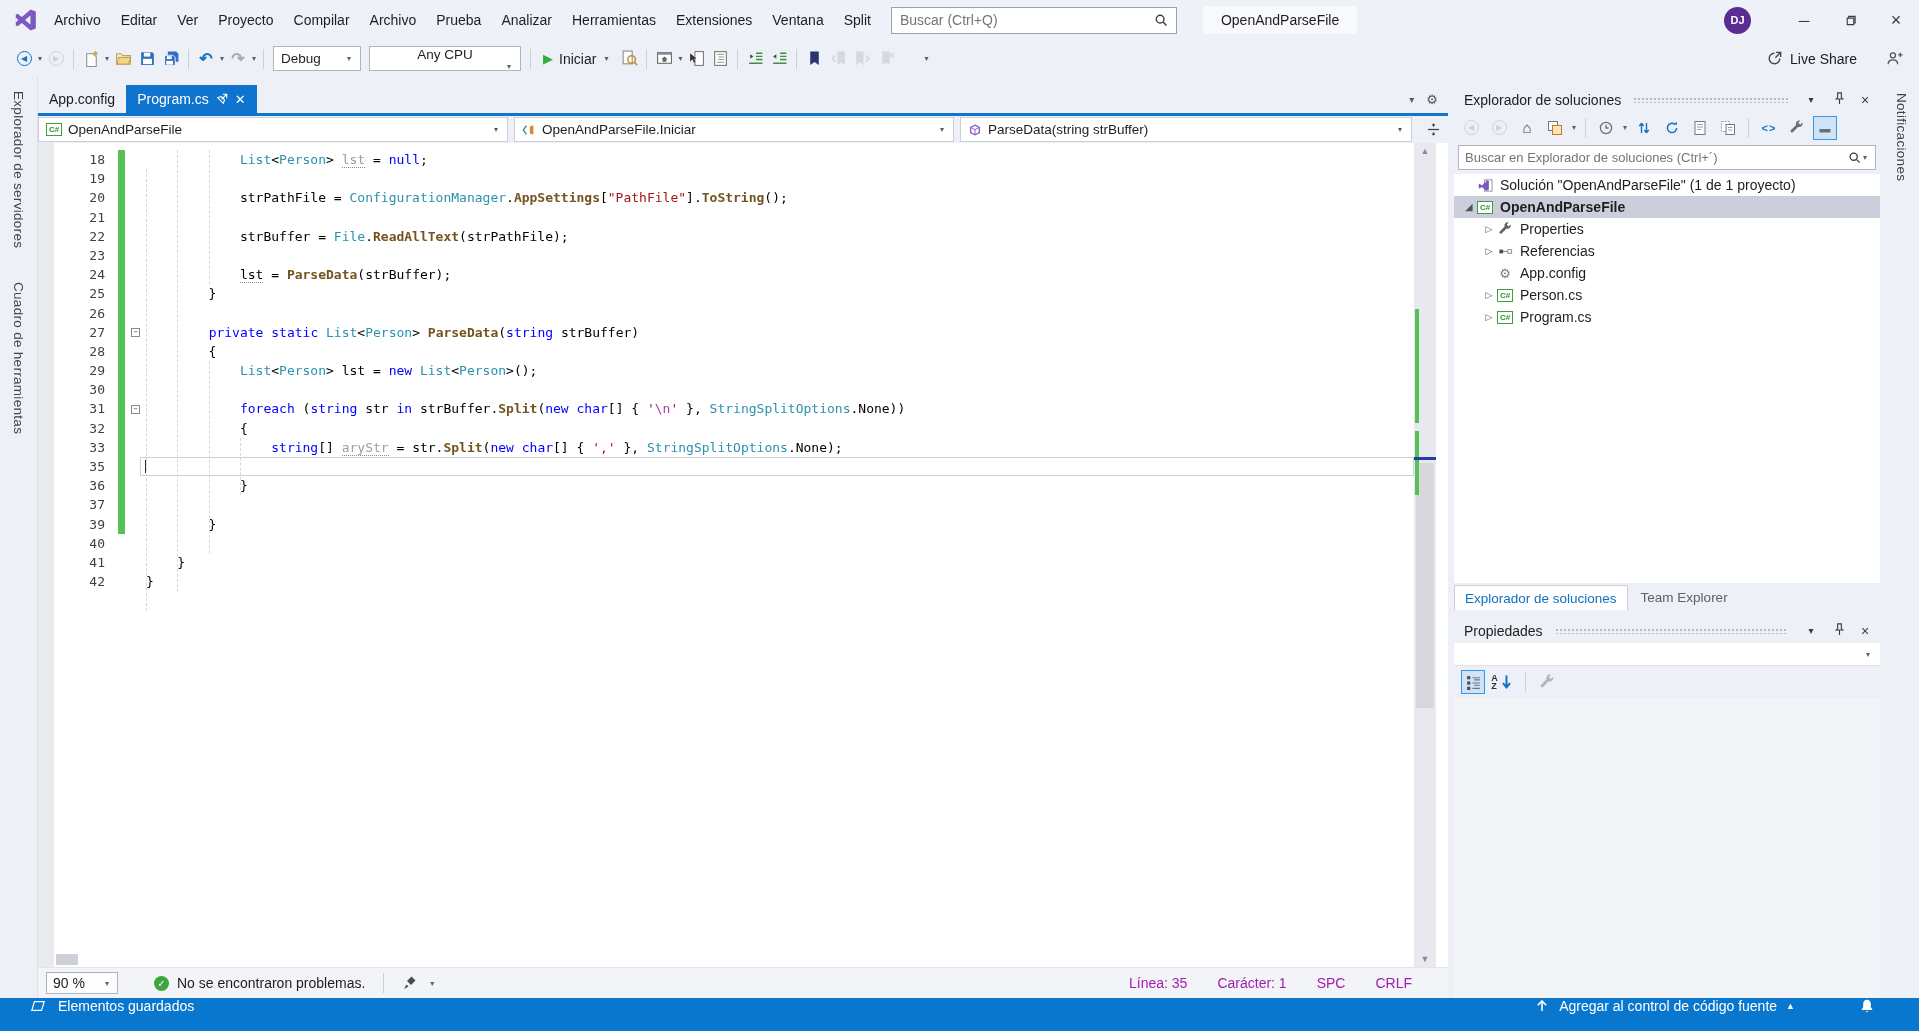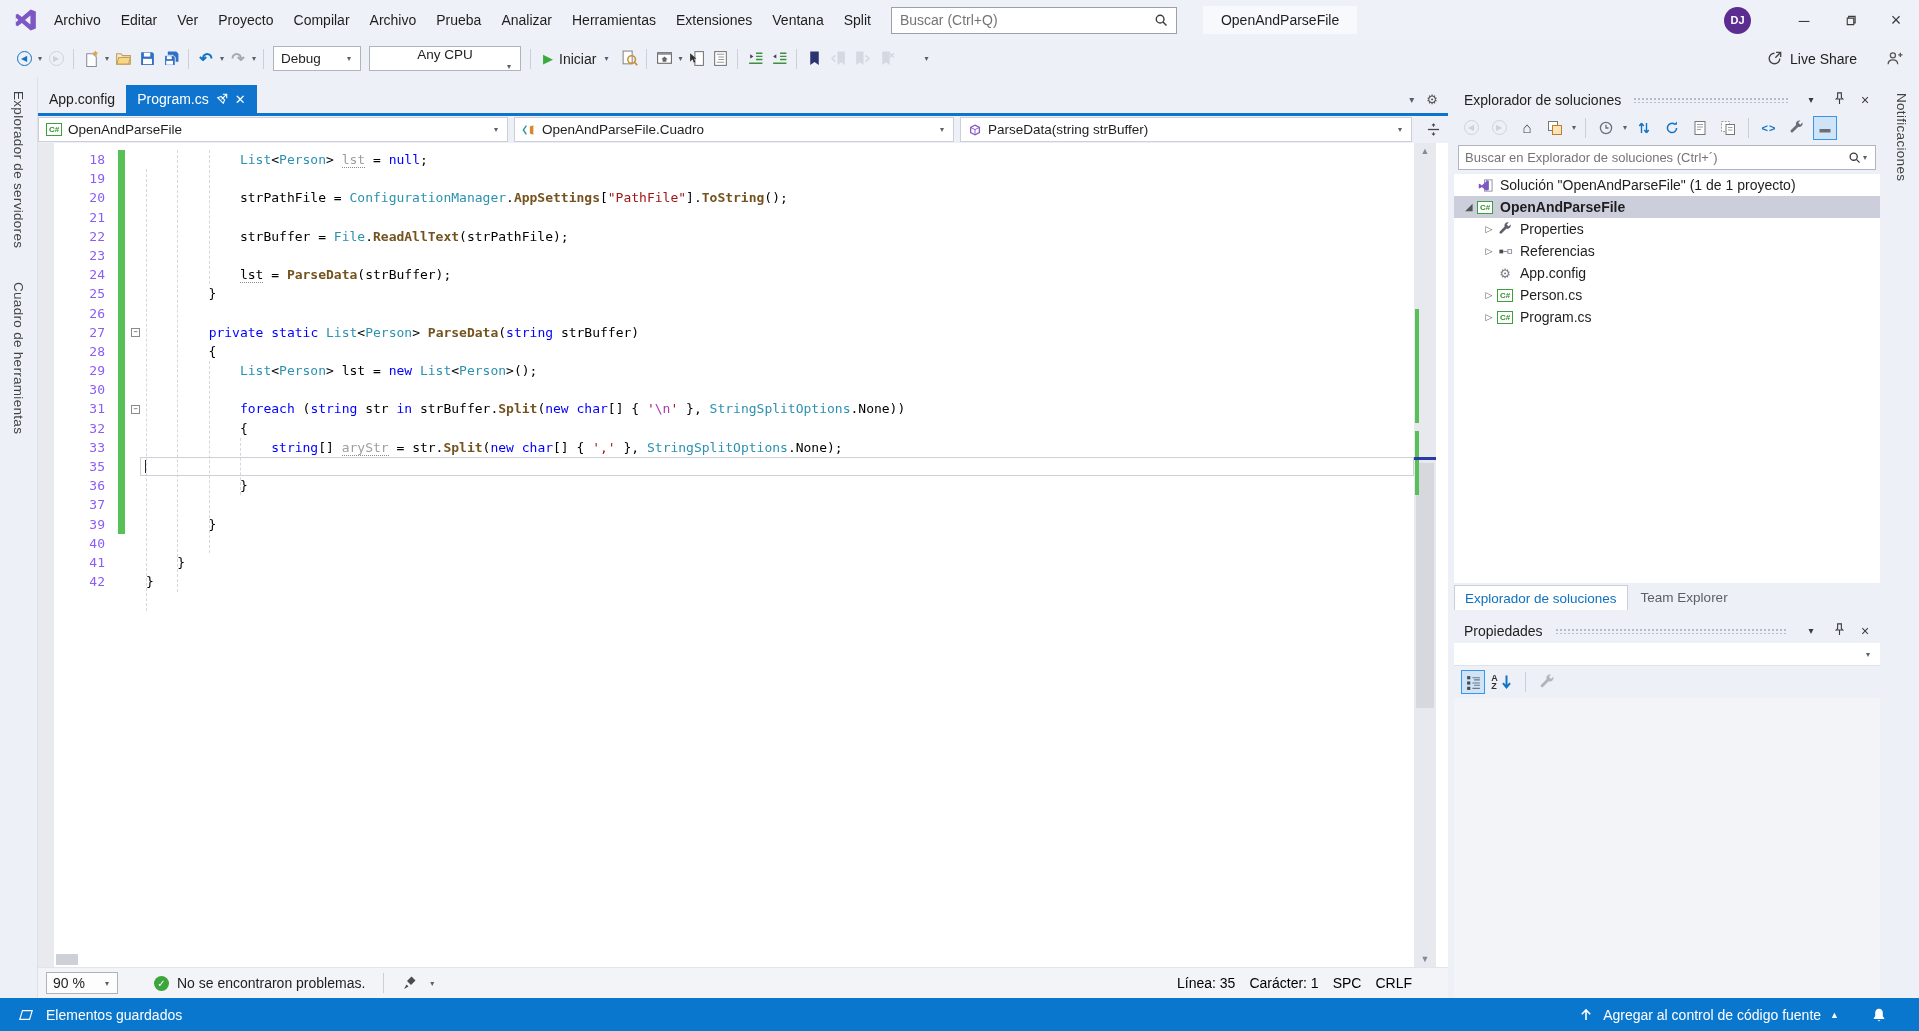--- a/index.html
+++ b/index.html
@@ -53,21 +53,21 @@
   .navcombo .dd { margin-left:auto; }
   .csbox { border:1px solid #3ba23b; color:#2e8f2e; font-size:8px; font-weight:bold; width:16px; height:13px; display:inline-flex; align-items:center; justify-content:center; background:#fff; flex:0 0 auto; }
   .splitw { width:30px; display:flex; align-items:center; justify-content:center; color:#444; }
 
   
   .editor { flex:1; position:relative; background:#fff; min-height:0; overflow:hidden; }
   .ind-margin { position:absolute; left:0; top:0; bottom:0; width:16px; background:#e9eaee; }
   .lines { position:absolute; left:0; top:7px; right:0; }
   .crow { display:flex; height:19.2px; position:relative; font:13px/19.2px "DejaVu Sans Mono",monospace; white-space:pre; }
   .cell-g { width:16px; flex:0 0 auto; }
-  .cell-ln { width:64px; flex:0 0 auto; text-align:right; padding-right:13px; color:#8b5cf6; }
+  .cell-ln { width:64px; flex:0 0 auto; text-align:right; padding-right:13px; color:#404040; }
   .cell-chg { width:7px; flex:0 0 auto; }
   .chg-on { background:#57c057; }
   .cell-fold { width:21px; flex:0 0 auto; display:flex; align-items:center; justify-content:center; }
   .foldbox { width:9px; height:9px; border:1px solid #8a8a8a; background:#fff; font:7px/7px "DejaVu Sans Mono",monospace; color:#333; text-align:center; }
   .cell-code { flex:1; }
   .crow.current::after { content:""; position:absolute; left:102px; right:34px; top:0; bottom:0; border:1px solid #cdd0d6; pointer-events:none; }
   .crow.current::before { content:""; position:absolute; left:107px; top:3px; bottom:3px; width:1px; background:#2a2a2a; }
   .seg.p { color:#000; } .seg.k { color:#0000ff; } .seg.t { color:#2b91af; }
   .seg.m { color:#74531f; font-weight:600; } .seg.s { color:#a31515; }
   .seg.e { color:#a83ab0; } .seg.g { color:#9e9e9e; }
@@ -78,21 +78,21 @@
   .vs-mark-green { position:absolute; left:1px; width:4px; background:#57c057; }
   .vs-mark-blue { position:absolute; left:0; right:0; height:3px; background:#2a3aa8; }
   .vs-thumb { position:absolute; left:2px; right:2px; background:#cdd0d6; opacity:.65; }
   .hcorner { position:absolute; left:18px; bottom:2px; width:22px; height:11px; background:#cdd0d6; }
 
   
   .estatus { height:31px; flex:0 0 auto; background:#f3f4f7; border-top:1px solid #e2e4ea; display:flex; align-items:center; padding:0 10px 0 8px; gap:10px; }
   .zoombox { width:72px; height:22px; border:1px solid #aeb2bc; display:flex; align-items:center; padding:0 6px; background:#fdfdfe; }
   .zoombox .dd { margin-left:auto; }
   .okcircle { width:15px; height:15px; border-radius:50%; background:#3ca53c; color:#fff; font-size:10px; display:flex; align-items:center; justify-content:center; flex:0 0 auto; }
-  .est-right { margin-left:auto; display:flex; gap:14px; padding-right:26px; color:#000000; }
+  .est-right { margin-left:auto; display:flex; gap:30px; padding-right:26px; color:#a21caf; }
 
   
   .right-panel { width:436px; flex:0 0 auto; display:flex; flex-direction:column; padding:10px 2px 0 4px; }
   .pane-title { height:25px; display:flex; align-items:center; padding:0 8px 0 12px; gap:8px; color:#1e1e1e; }
   .dots { flex:1; height:7px; margin:0 4px; background-image:radial-gradient(circle,#b7bbc8 .9px,transparent 1px); background-size:4px 4px; background-position:0 1px; }
   .pane-title .pt-ic { color:#3b3b3b; width:18px; text-align:center; }
   .pane-title svg { width:13px; height:13px; }
   .se-toolbar { height:31px; display:flex; align-items:center; padding:0 6px; gap:2px; }
   .se-toolbar .tbi svg { width:16px; height:16px; }
   .sel-box { border:1px solid #3895e8; background:#cfe4f7; }
@@ -108,21 +108,21 @@
   .se-tabs { height:27px; display:flex; align-items:flex-end; padding-left:2px; gap:2px; }
   .se-tab { height:25px; display:flex; align-items:center; padding:0 10px; font-size:13.5px; color:#5c6066; border:1px solid transparent; }
   .se-tab.active { background:#fff; color:#0e70c0; border:1px solid #ccced9; border-bottom:none; }
   .props { display:flex; flex-direction:column; flex:0 0 auto; height:388px; padding-top:8px; }
   .props-combo { height:23px; background:#fff; border-bottom:1px solid #e0e2e8; margin:0 2px; display:flex; align-items:center; justify-content:flex-end; padding-right:8px; }
   .props-toolbar { height:32px; display:flex; align-items:center; gap:4px; padding:0 8px; }
   .props-body { flex:1; background:#f3f4f7; margin:0 2px; }
   .az { font-size:9px; font-weight:bold; color:#333; line-height:8px; text-align:left; }
 
   
-  .statusbar { height:33px; flex:0 0 auto; background:#0a77cf; color:#fff; display:flex; align-items:center; padding:0 18px; }
+  .statusbar { height:33px; flex:0 0 auto; background:#0a77cf; color:#fff; display:flex; align-items:flex-start; padding:0 30px;gap:32px; }
   .statusbar svg { width:16px; height:16px; }
   .sb-left { display:flex; align-items:center; gap:12px; }
   .sb-right { margin-left:auto; display:flex; align-items:center; gap:9px; padding-right:4px; }
   .sb-bell { margin-left:28px; margin-right:14px; }
 </style>
 </head>
 <body>
 
 <div class="app">
 
@@ -344,21 +344,21 @@
         <div class="navcombo" style="flex:0 0 470px">
           <span class="csbox">C#</span>
           <span>OpenAndParseFile</span>
             <span class="dd">▾</span>
         </div>
         <div class="navcombo" style="flex:0 0 440px">
           <svg width="14" height="14" viewBox="0 0 16 16">
               <path d="M5 3 1.5 8 5 13" fill="none" stroke="#2e9599" stroke-width="1.6"></path>
               <path d="m9 4 4-1.5v11L9 12z" fill="#d9862c"></path>
             </svg>
-          <span>OpenAndParseFile.Cuadro</span>
+          <span>OpenAndParseFile.Iniciar</span>
             <span class="dd">▾</span>
         </div>
         <div class="navcombo" style="flex:1">
           <svg width="14" height="14" viewBox="0 0 16 16">
               <path d="M8 2.5 13 5v6L8 13.5 3 11V5z" fill="none" stroke="#8b5cc7" stroke-width="1.5"></path>
               <path d="M3.4 5.2 8 7.6l4.6-2.4M8 7.6v5.6" fill="none" stroke="#8b5cc7" stroke-width="1.1"></path>
             </svg>
           <span>ParseData(string strBuffer)</span>
             <span class="dd">▾</span>
         </div>

